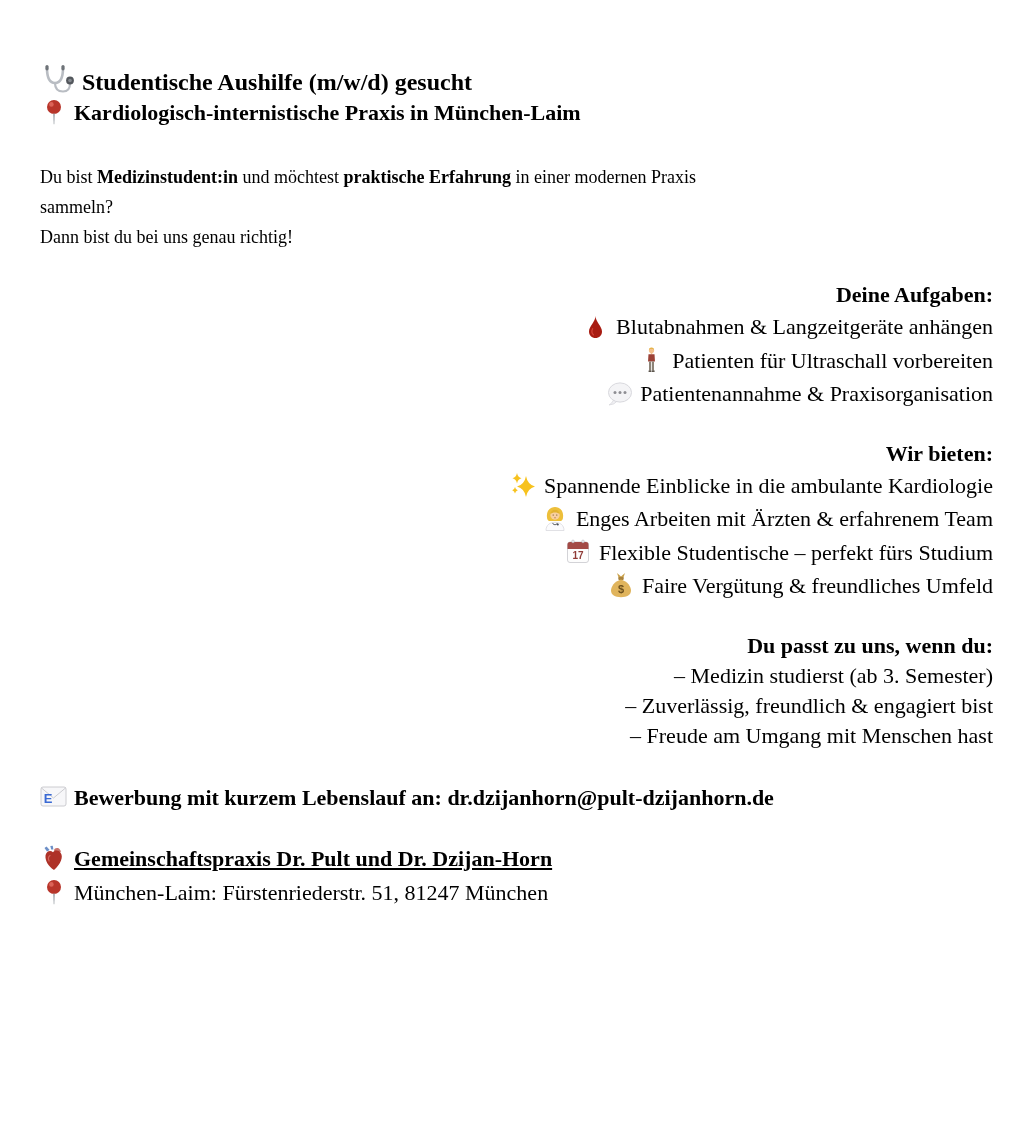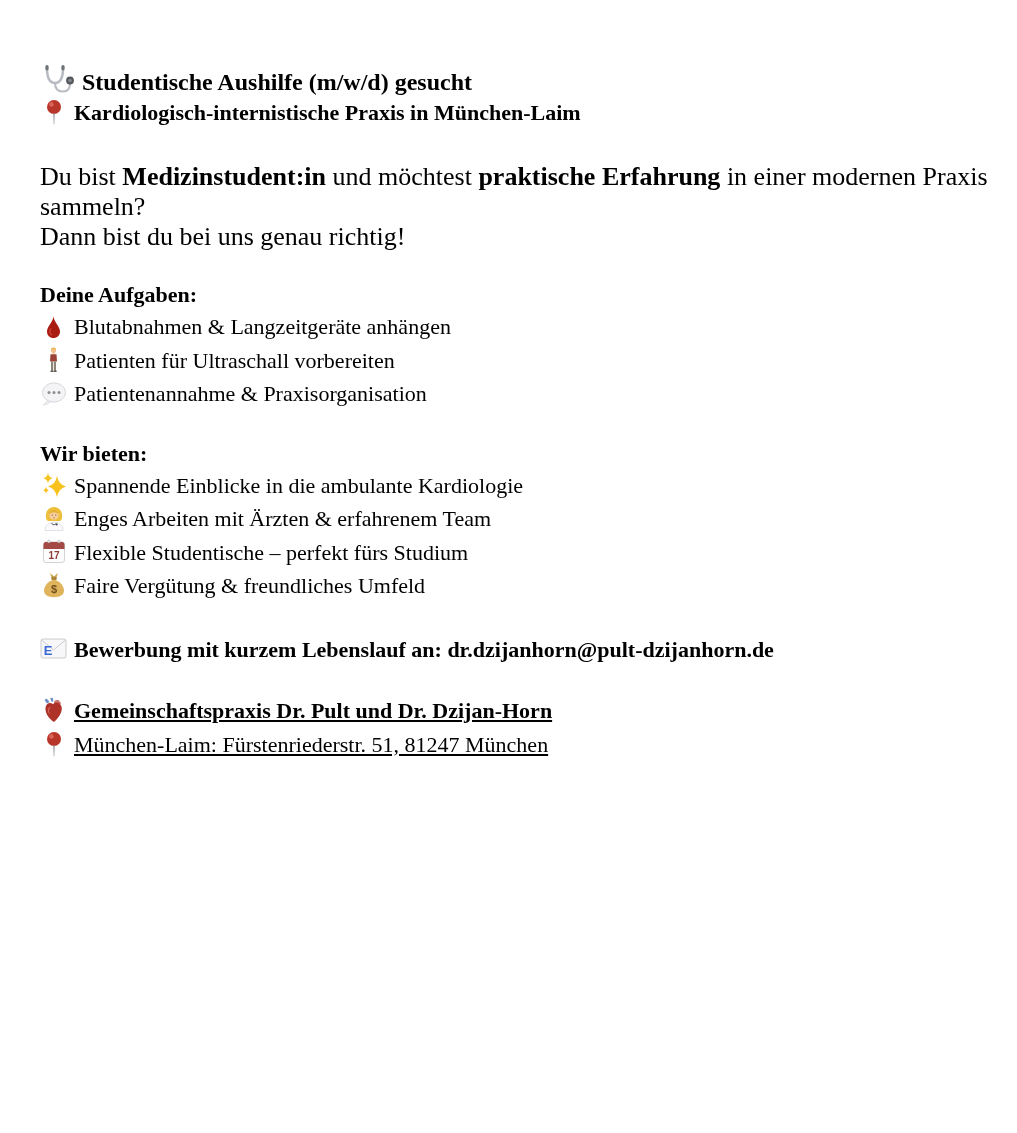--- a/index.html
+++ b/index.html
@@ -9,32 +9,32 @@
     background: #ffffff;
     color: #000000;
     font-family: "Liberation Serif", "DejaVu Serif", serif;
     overflow: hidden;
   }
   .page { padding: 64px 24px 0 40px; }
 
   .title { font-size: 24px; font-weight: bold; line-height: 30px; white-space: nowrap; }
   .location { font-size: 22px; font-weight: bold; line-height: 32px; white-space: nowrap; }
 
-  .intro { margin-top: 33px; font-size: 26px; line-height: 30px; }
+  .intro { margin-top: 33px; font-size: 18px; line-height: 30px; }
   .b { font-weight: bold; }
 
-  .section { margin-top: 28px; font-size: 22px; }
+  .section { margin-top: 28px; font-size: 22px; text-align: right; }
   .section-heading { font-weight: bold; line-height: 30px; }
   .icon-item { line-height: 33.5px; white-space: nowrap; }
   .dash-item { line-height: 30px; white-space: nowrap; }
 
   .application { margin-top: 30px; font-size: 22px; font-weight: bold; line-height: 33.5px; white-space: nowrap; }
   .footer { margin-top: 28px; font-size: 22px; }
   .footer-practice { font-weight: bold; line-height: 33.5px; white-space: nowrap; text-decoration: underline; }
-  .footer-address { line-height: 33.5px; white-space: nowrap; text-decoration: underline; }
+  .footer-address { line-height: 33.5px; white-space: nowrap; }
 
   .li-icon {
     display: inline-flex;
     justify-content: center;
     width: 27px;
     margin-right: 7px;
     vertical-align: -5px;
   }
   .title-icon-box { display: inline-flex; width: 36px; margin-right: 6px; vertical-align: -4px; }
   .va-4 { vertical-align: -4px; }
@@ -163,20 +163,26 @@
         <svg width="24" height="26" viewBox="0 0 24 26">
           <path d="M8 1 L12 4.5 L16 1 L14.2 6.2 L9.8 6.2 Z" fill="#caa14b"></path>
           <rect x="9.3" y="5" width="5.4" height="3" rx="1" fill="#a9823c"></rect>
           <path d="M12 7.4 C5.2 9.4 2 14.6 2 18.6 C2 23.2 6 25.2 12 25.2 C18 25.2 22 23.2 22 18.6 C22 14.6 18.8 9.4 12 7.4 Z" fill="#e0b45c"></path>
           <text x="12" y="21" text-anchor="middle" font-size="11" font-weight="bold" fill="#6e511d">$</text>
         </svg>
       </span><span>Faire Vergütung &amp; freundliches Umfeld</span>
     </div>
   </div>
 
+  <div class="section">
+    <div class="section-heading">Du passt zu uns, wenn du:</div>
+    <div class="dash-item">– Medizin studierst (ab 3. Semester)</div>
+    <div class="dash-item">– Zuverlässig, freundlich &amp; engagiert bist</div>
+    <div class="dash-item">– Freude am Umgang mit Menschen hast</div>
+  </div>
 
   <div class="application">
     <span class="li-icon va-2">
       <svg width="27" height="21" viewBox="0 0 27 21">
         <rect x="1" y="1" width="25" height="19" rx="2" fill="#f7f7f9" stroke="#c6c6cb" stroke-width="0.9"></rect>
         <path d="M1.5 2 L13.5 12 L25.5 2" fill="none" stroke="#c6c6cb" stroke-width="0.9"></path>
         <text x="8" y="16.5" text-anchor="middle" font-size="13" font-weight="bold" fill="#3a6ad4">E</text>
       </svg>
     </span><span>Bewerbung mit kurzem Lebenslauf an: dr.dzijanhorn@pult-dzijanhorn.de</span>
   </div>

